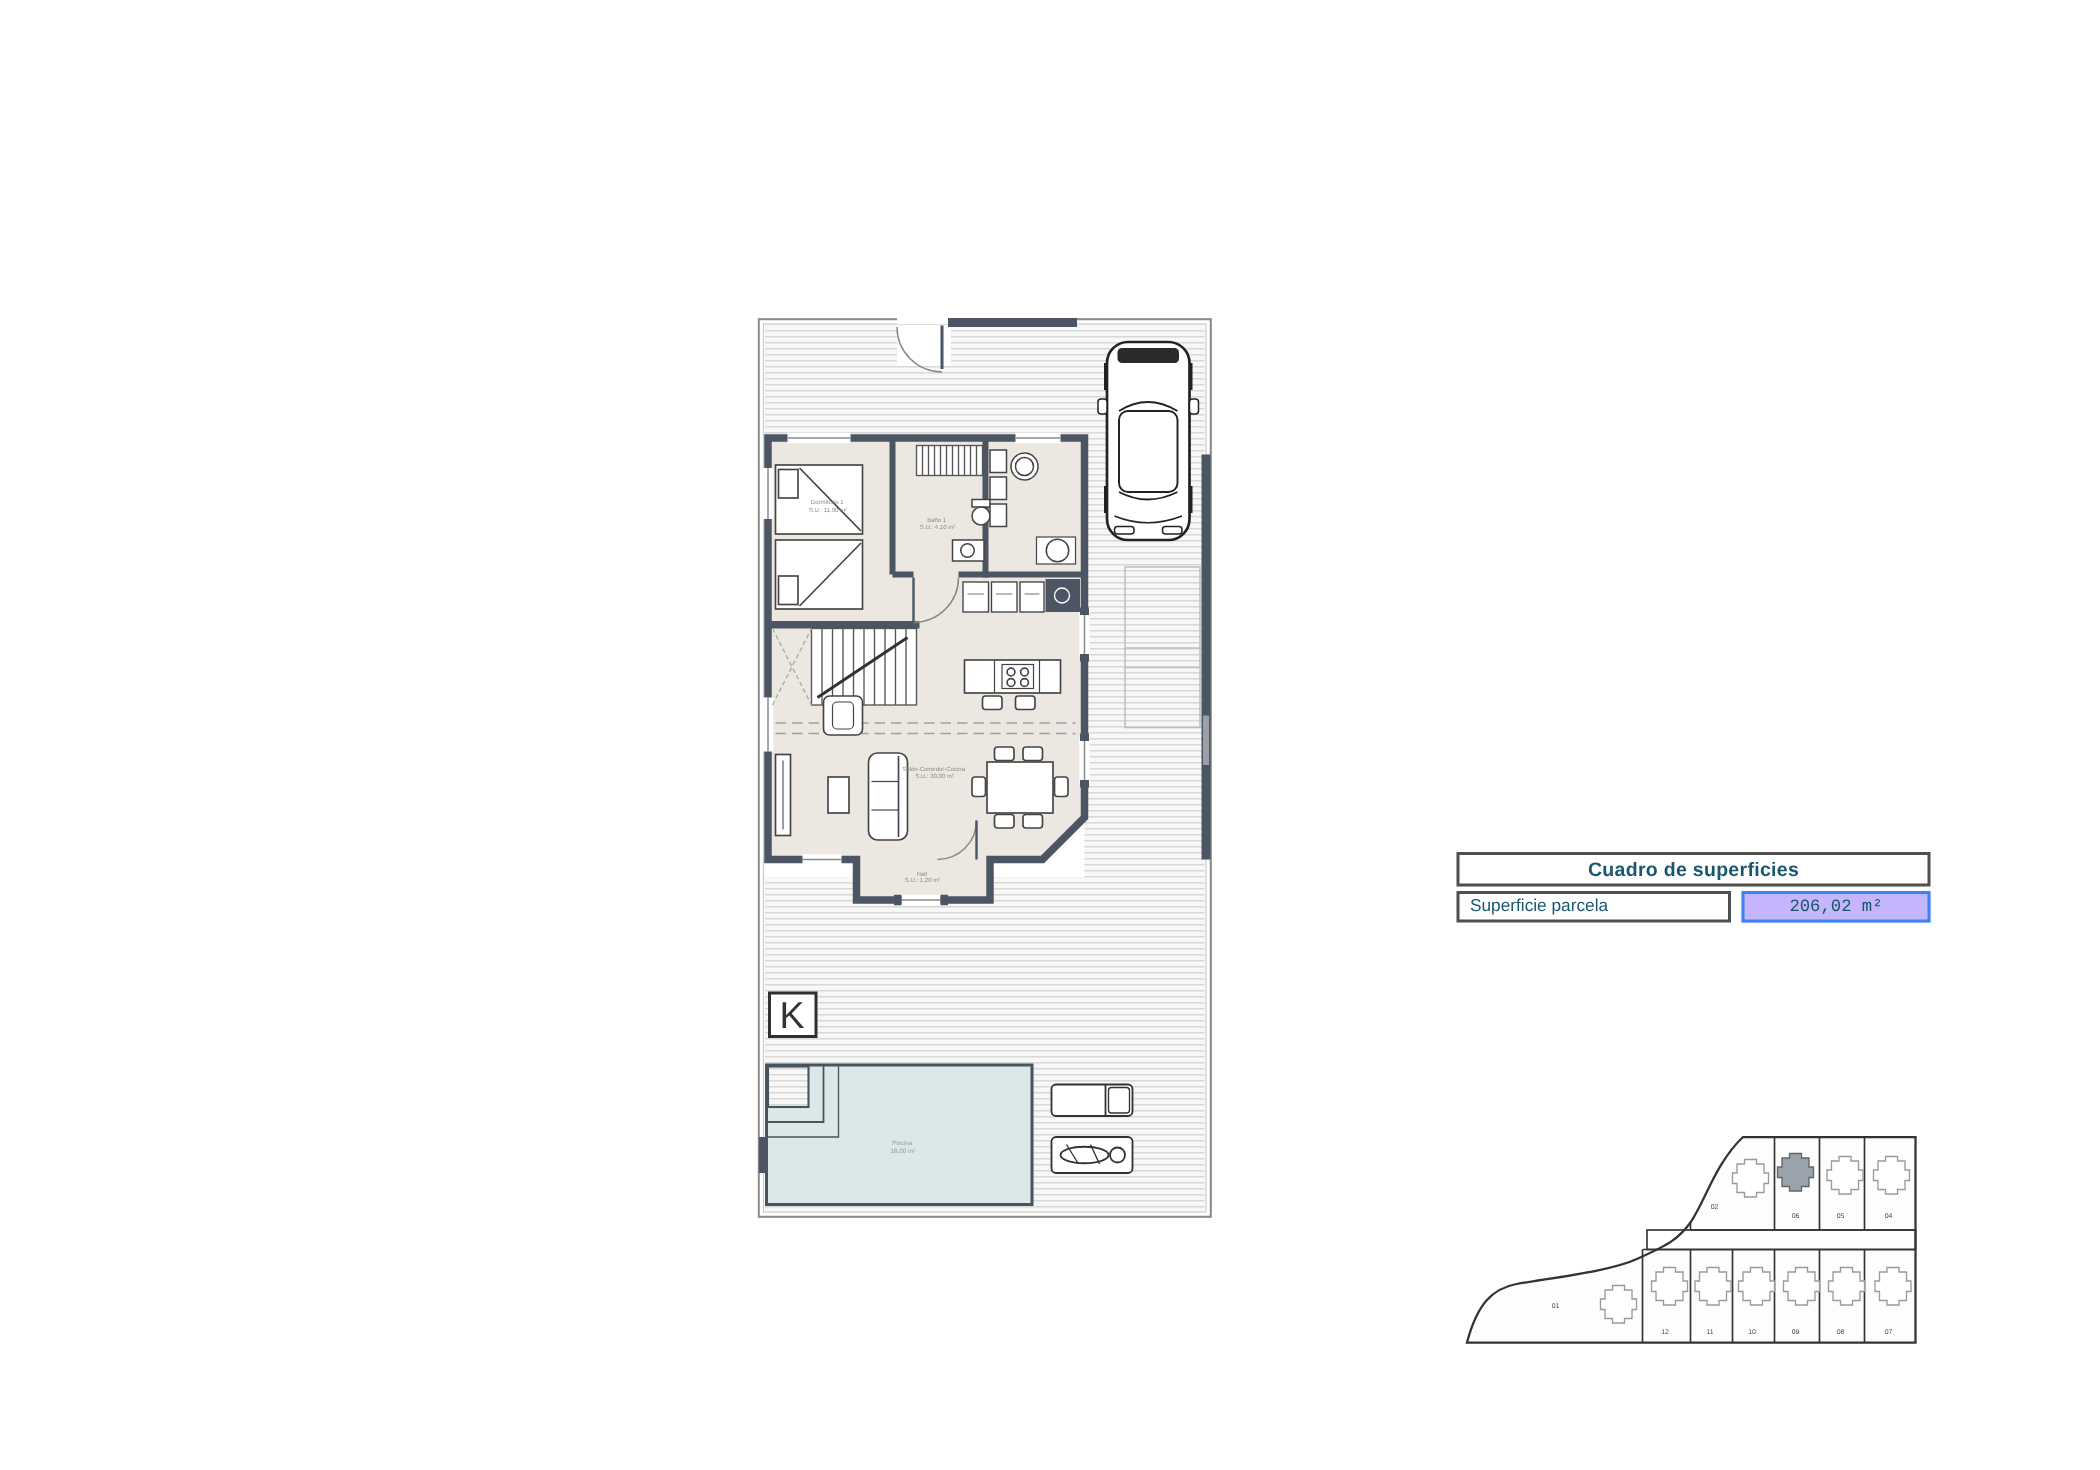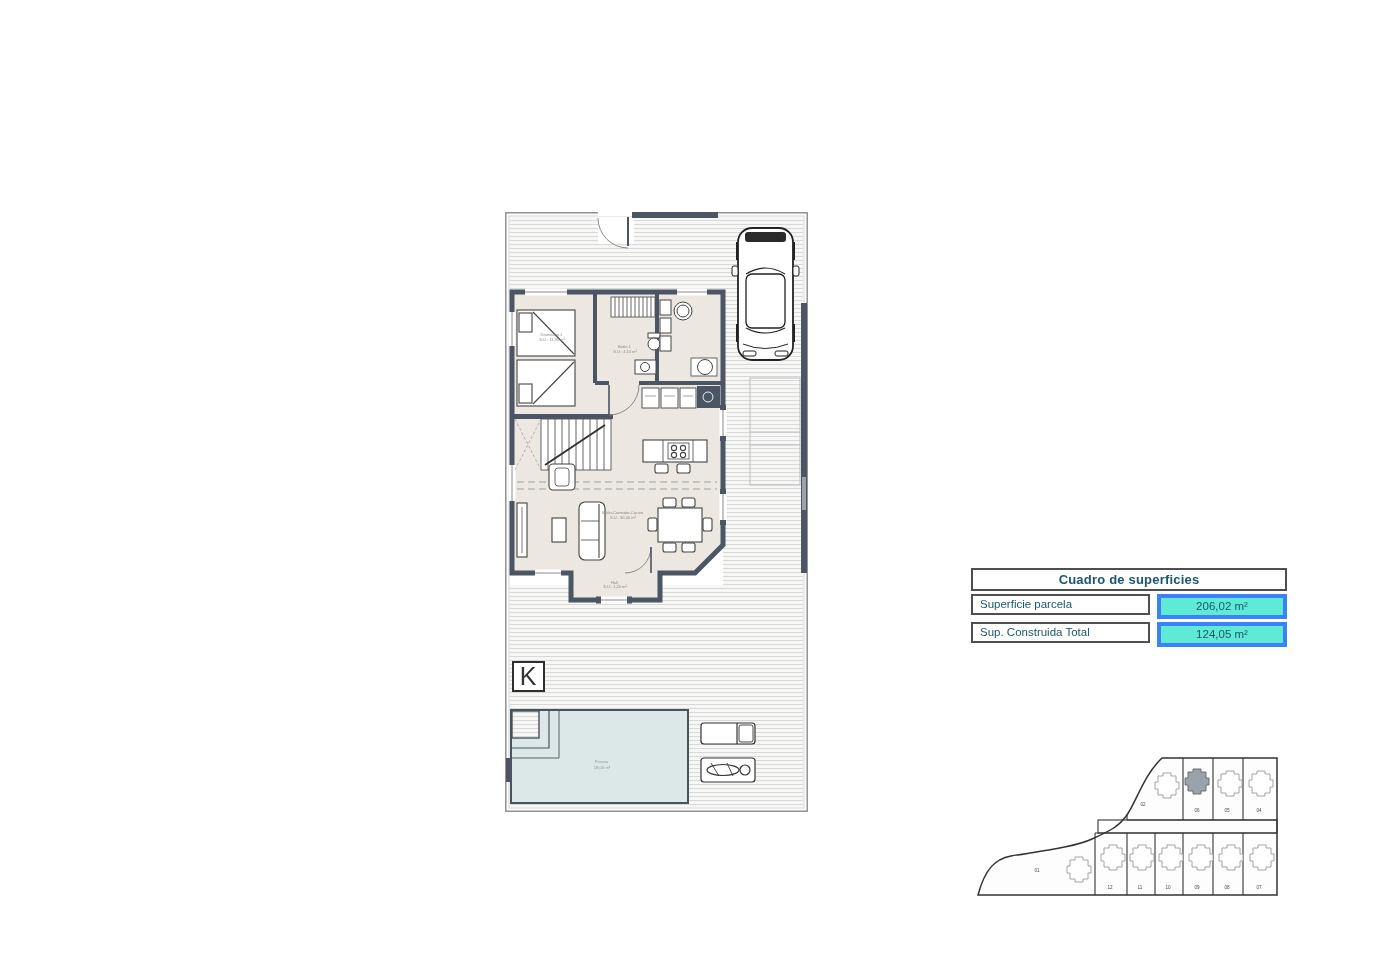--- a/index.html
+++ b/index.html
@@ -6,22 +6,22 @@
   #screen{position:relative;width:1400px;height:980px;background:#ffffff;overflow:hidden;
           font-family:"Liberation Sans", sans-serif;}
   .abs{position:absolute;}
   
   .stable{position:absolute;left:971px;top:568px;width:316px;color:#19576e;}
   .stable .hdr{border:2px solid #4f4f4f;height:19px;line-height:19px;text-align:center;
                font-weight:bold;font-size:13px;margin-bottom:3px;background:#fff;letter-spacing:.2px;}
   .stable .row{display:flex;gap:7px;margin-bottom:3px;}
   .stable .lab{flex:1;border:2px solid #4f4f4f;height:17px;line-height:17px;font-size:11.5px;
                padding-left:7px;background:#fff;white-space:nowrap;overflow:hidden;}
-  .stable .val{width:122px;border:4px solid #3b82f6;height:17px;line-height:17px;font-size:11.5px;
-               text-align:center;background:#5eead4;}
+  .stable .val{width:122px;border:2px solid #3b82f6;height:17px;line-height:17px;font-size:11.5px;
+               text-align:center;background:#c4b5fd;font-family:Liberation Mono, monospace;}
   
   text{font-family:"Liberation Sans", sans-serif;}
   .roomlab{fill:#8f8a84;font-size:4px;}
   .poollab{fill:#8f9b9b;font-size:4.2px;}
   .plotlab{fill:#4a4a4a;font-size:4.6px;}
 </style>
 </head>
 <body>
 
 <div id="screen">
@@ -274,24 +274,20 @@
       <line x1="222" y1="551" x2="228" y2="564" stroke-width="0.9"></line>
     </g>
   </svg>
 
   <div class="stable">
     <div class="hdr">Cuadro de superficies</div>
     <div class="row">
       <div class="lab">Superficie parcela</div>
       <div class="val">206,02 m²</div>
     </div>
-    <div class="row">
-      <div class="lab">Sup. Construida Total</div>
-      <div class="val">124,05 m²</div>
-    </div>
   </div>
 
   <svg class="abs" style="left:975px;top:742px;" width="320" height="163" viewBox="0 0 320 163">
     <path d="M3,153 C10,127 20,117 36,114 C66,109 100,105 117,97 C137,88 144,84 152,73 C162,58 169,33 187,16 L302,16 L302,153 Z" fill="#fdfdfd" stroke="#333" stroke-width="1.5"></path>
     <g stroke="#333" stroke-width="1.1" fill="none">
       <line x1="152" y1="72" x2="152" y2="78"></line>
       <line x1="152" y1="78" x2="302" y2="78"></line>
       <line x1="208" y1="16" x2="208" y2="78"></line>
       <line x1="238" y1="16" x2="238" y2="78"></line>
       <line x1="268" y1="16" x2="268" y2="78"></line>

